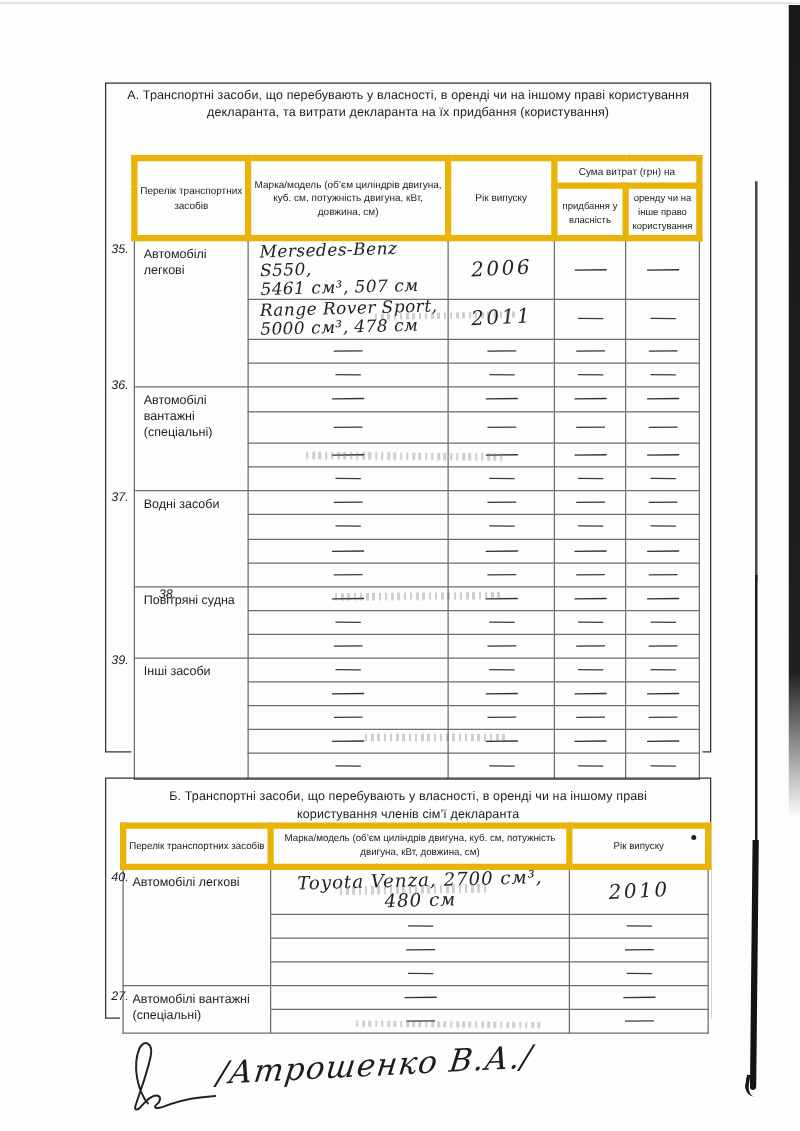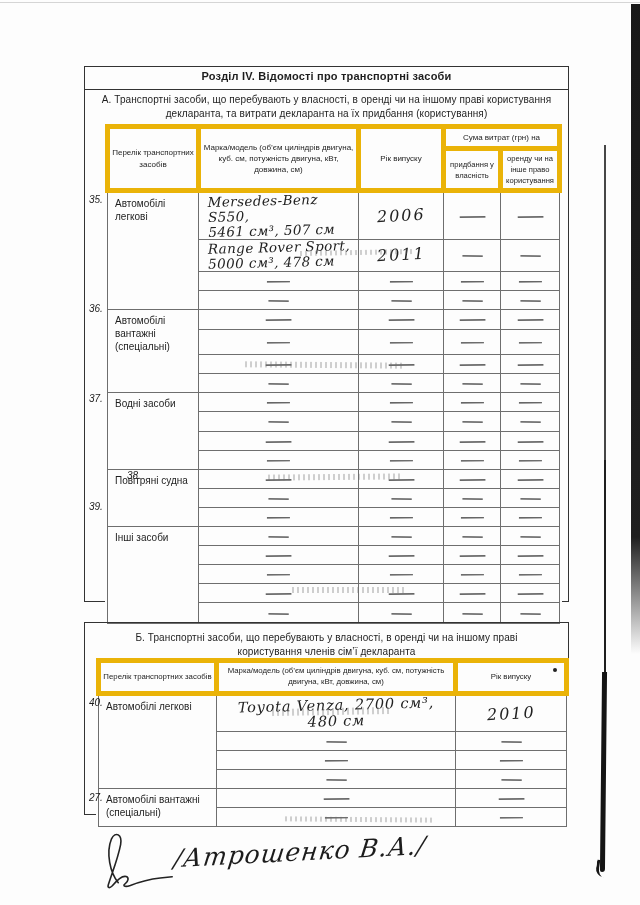--- a/index.html
+++ b/index.html
@@ -75,21 +75,20 @@
   .ink-dot { position:absolute; width:4px; height:4px; border-radius:50%; background:#222; }
 </style>
 </head>
 <body>
 
 <div class="page">
 
   <div class="artifact top-faint-line"></div>
 
   <div id="frameA" class="frame">
-    <div class="r4title">Розділ IV. Відомості про транспортні засоби</div>
     <div class="subtitle">А. Транспортні засоби, що перебувають у власності, в оренді чи на іншому праві користування
 декларанта, та витрати декларанта на їх придбання (користування)</div>
     <table id="tableA">
       <colgroup>
         <col style="width:91px">
           <col style="width:160px">
           <col style="width:85px">
           <col style="width:57px">
           <col style="width:59px">
       </colgroup>
@@ -232,21 +231,21 @@
             <td class="c-year"><span class="hdash">—</span></td>
             <td class="c-buy"><span class="hdash">—</span></td>
             <td class="c-rent"><span class="hdash">—</span></td>
           </tr>
         </tbody>
     </table>
   <div class="rownum" style="top: 126.5px;">35.</div>
       <div class="rownum" style="top: 236px;">36.</div>
       <div class="rownum" style="top: 326.031px;">37.</div>
       <div class="rownum" style="top: 403.031px; margin-left: 38px;">38.</div>
-      <div class="rownum" style="top: 434px;">39.</div>
+      <div class="rownum" style="top: 456px;">39.</div>
     </div>
 
   <div id="frameB" class="frame">
     <div class="subtitle" style="padding-top:5px">Б. Транспортні засоби, що перебувають у власності, в оренді чи на іншому праві
 користування членів сім’ї декларанта</div>
     <table id="tableB">
       <colgroup>
         <col style="width:118px">
           <col style="width:239px">
           <col style="width:111px">

